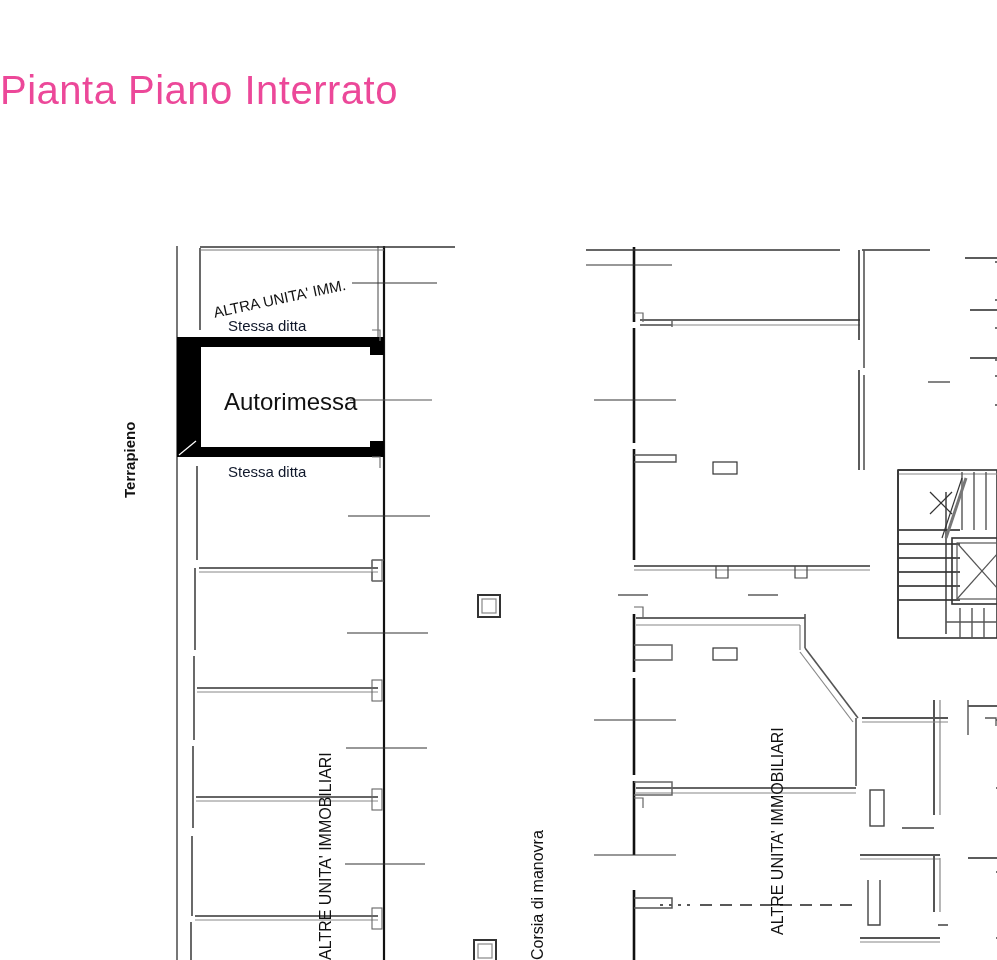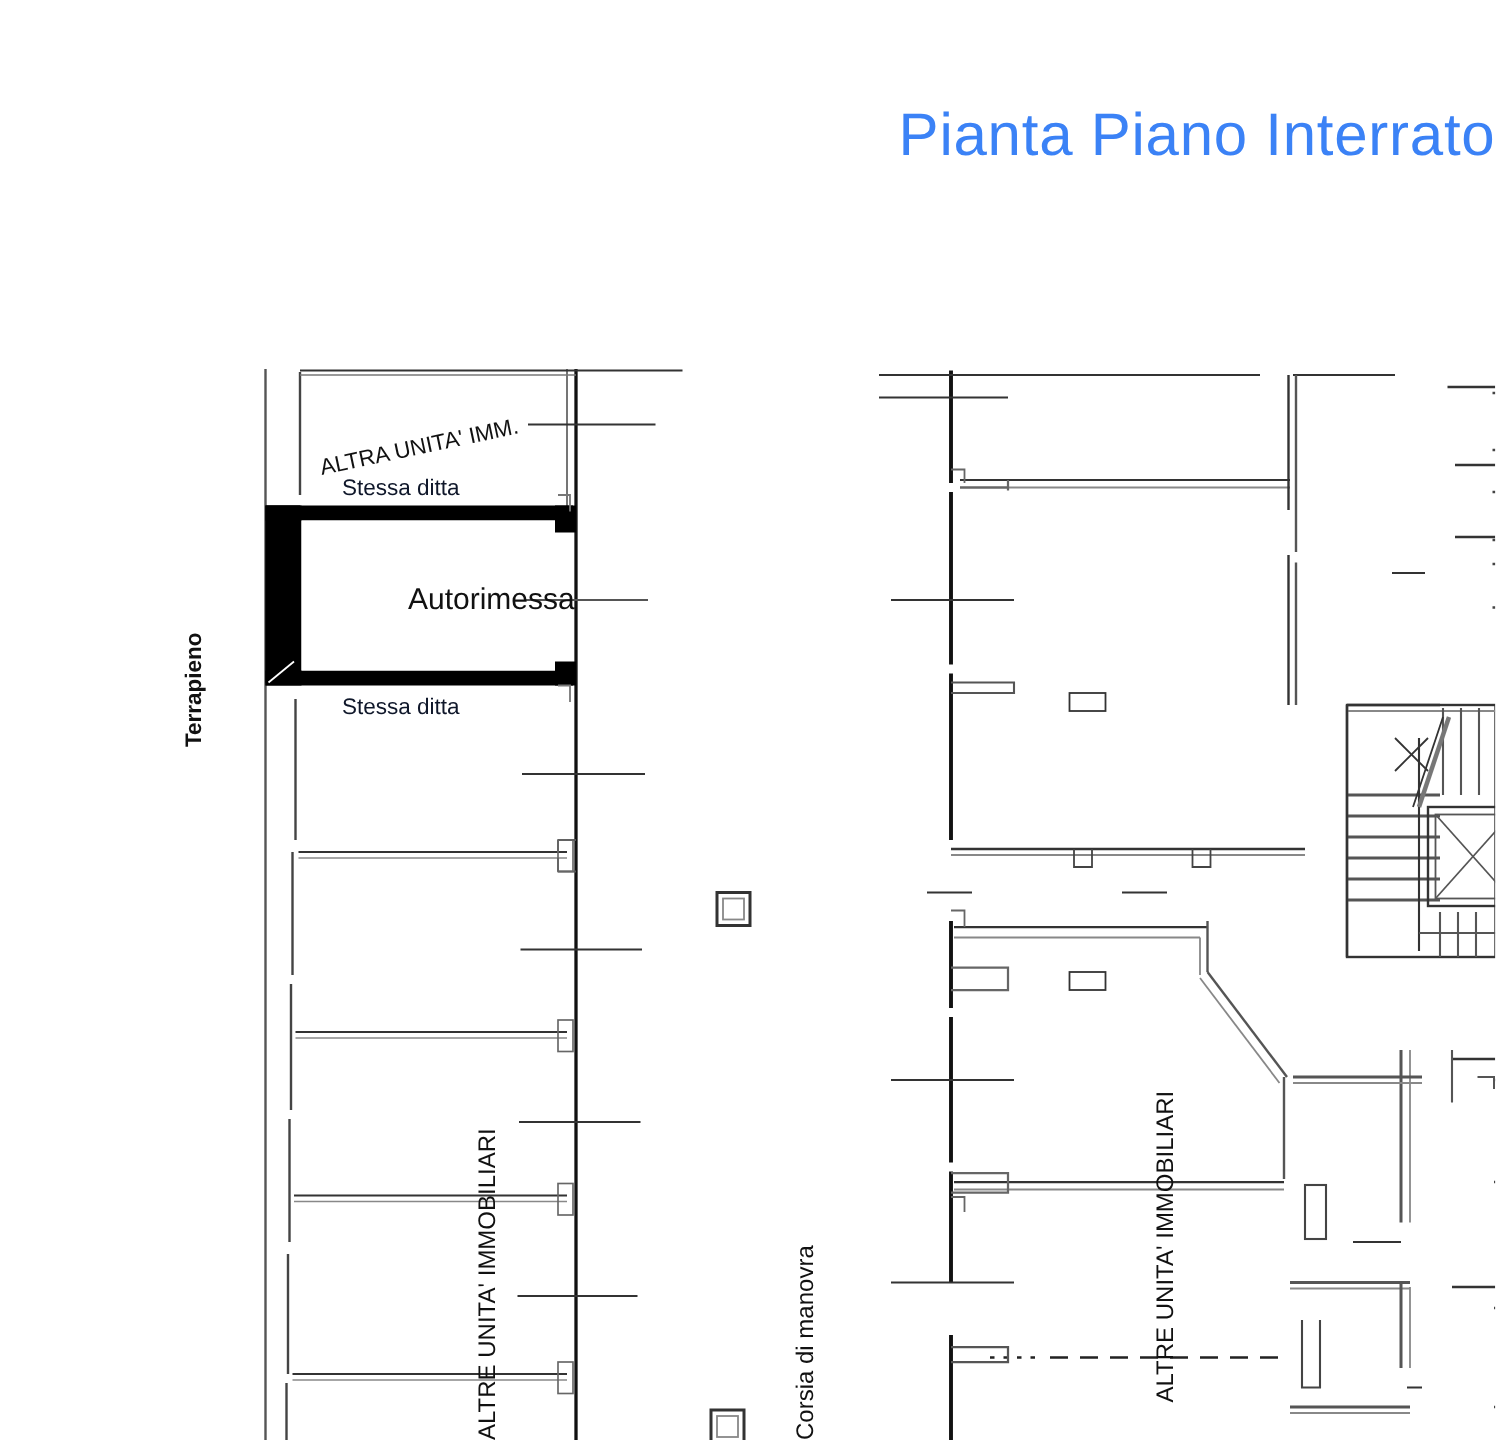--- a/index.html
+++ b/index.html
@@ -17,25 +17,25 @@
     width: 997px;
     height: 960px;
     background: #ffffff;
     overflow: hidden;
   }
   #plan-title {
     position: absolute;
     left: 0;
     top: 68px;
     width: 997px;
-    text-align: right;
+    text-align: left;
     font-size: 40px;
     font-weight: 400;
     letter-spacing: 0.5px;
-    color: #3b82f6;
+    color: #ec4899;
     font-family: "Liberation Sans", sans-serif;
     white-space: nowrap;
   }
   #drawing {
     position: absolute;
     left: 0;
     top: 0;
     width: 997px;
     height: 960px;
   }
@@ -51,22 +51,21 @@
     font-weight: bold;
     transform-origin: 0 0;
     transform: rotate(-90deg);
   }
   .lbl-rot90 {
     transform-origin: 0 0;
     transform: rotate(-90deg);
     font-size: 16px;
   }
   .lbl-autorimessa {
-    font-size: 20px;
-    margin-left: 48px;
+    font-size: 24px;
   }
   .lbl-stessa {
     font-size: 15px;
     color: #0f172a;
   }
   .lbl-altra-unita {
     font-size: 15px;
     transform-origin: 0 0;
     transform: rotate(-12deg);
     color: #111111;

